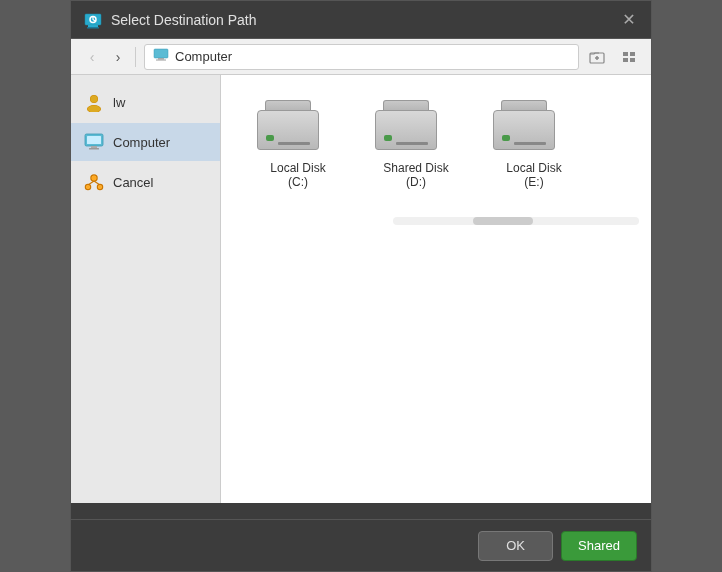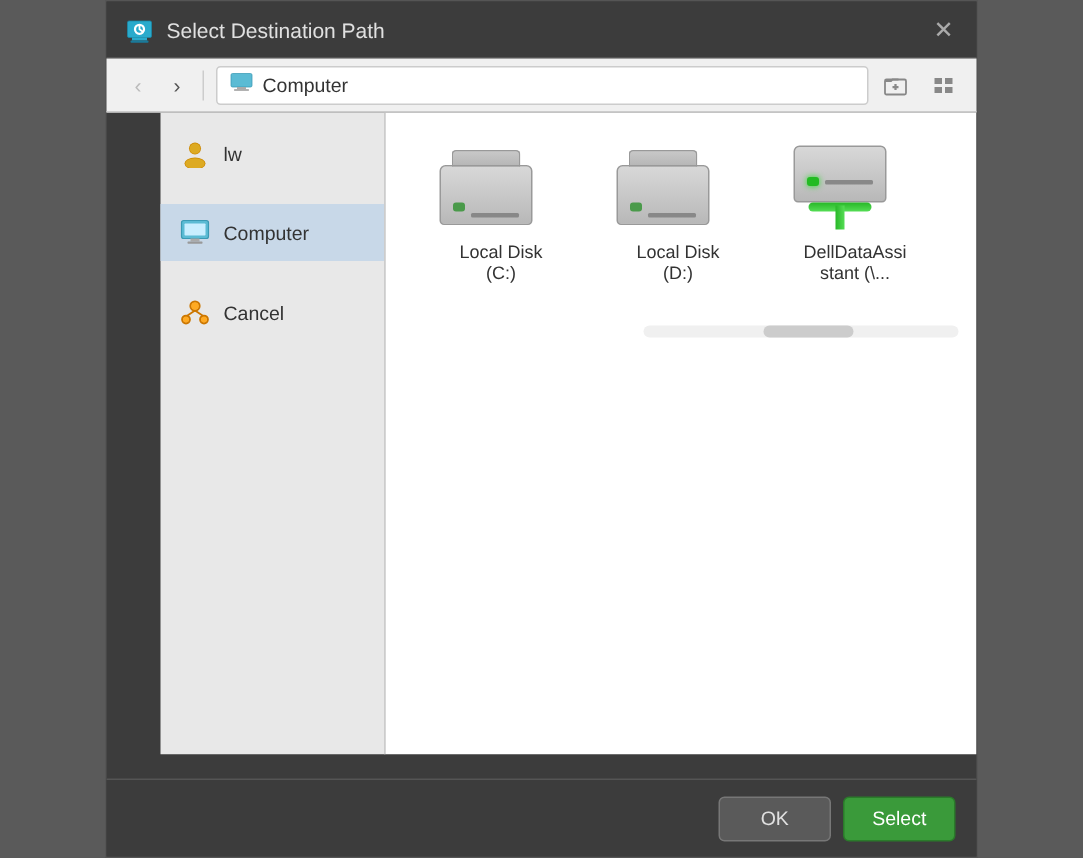--- a/index.html
+++ b/index.html
@@ -143,22 +143,21 @@
 
     
     .sidebar {
       width: 150px;
       background: #e8e8e8;
       border-right: 1px solid #ccc;
       padding: 8px 0;
       flex-shrink: 0;
       display: flex;
       flex-direction: column;
-      gap: 15px;
-      margin-left: 36px;
+      gap: 2px;
     }
 
     .sidebar-item {
       display: flex;
       align-items: center;
       padding: 8px 12px;
       cursor: pointer;
       color: #333;
       border-radius: 0;
     }
@@ -485,46 +484,45 @@
       <div class="file-item">
         <div class="file-icon-area">
           <div class="drive-icon">
             <div class="drive-top"></div>
             <div class="drive-body">
               <div class="drive-light"></div>
               <div class="drive-slot"></div>
             </div>
           </div>
         </div>
-        <span class="file-label">Local Disk (D:)</span>
-      </div>
-
-
+        <span class="file-label">Shared Disk (D:)</span>
+      </div>
 
       <div class="file-item">
         <div class="file-icon-area">
-          <div class="network-drive-icon">
-            <div class="network-drive-body">
-              <div class="network-drive-light"></div>
-              <div class="drive-slot" style="top:22px; bottom:auto;"></div>
+          <div class="drive-icon">
+            <div class="drive-top"></div>
+            <div class="drive-body">
+              <div class="drive-light"></div>
+              <div class="drive-slot"></div>
             </div>
-            <div class="network-pipe-h"></div>
-            <div class="network-pipe"></div>
           </div>
         </div>
-        <span class="file-label">DellDataAssistant (\...</span>
-      </div>
+        <span class="file-label">Local Disk (E:)</span>
+      </div>
+
+
 
       <div style="position: relative; width: 100%; height: 20px; margin-top: auto;">
         <div style="position: absolute; bottom: 0; right: 0; left: 160px; height: 8px; background: #f0f0f0; border-radius: 4px;">
           <div style="width: 60px; height: 8px; background: #ccc; border-radius: 4px; margin-left: 80px;"></div>
         </div>
       </div>
 
     </div>
   </div>
 
   <div class="footer">
     <button class="btn btn-ok">OK</button>
-    <button class="btn btn-cancel">Select</button>
+    <button class="btn btn-cancel">Shared</button>
   </div>
 
 </div>
 
 </body></html>

